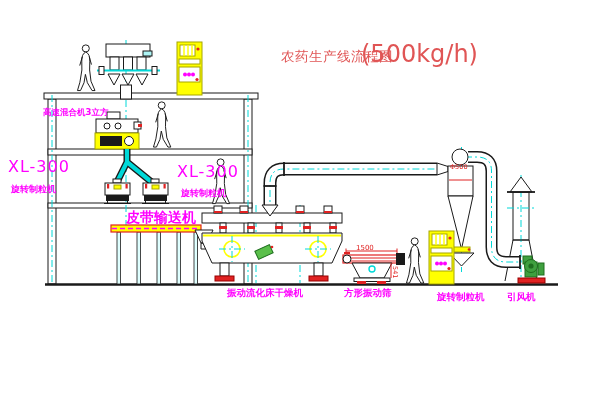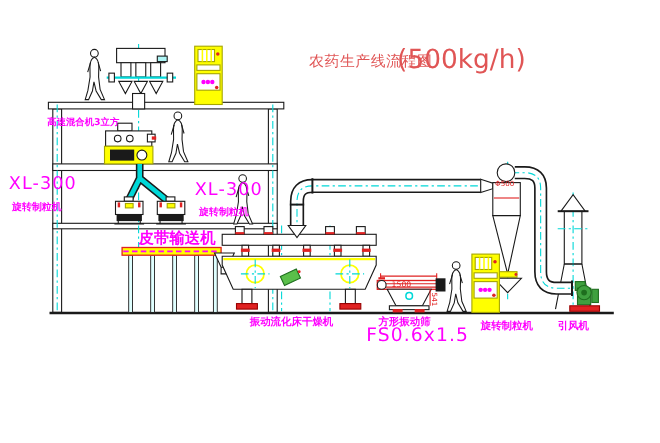--- a/index.html
+++ b/index.html
@@ -251,22 +251,21 @@
 <div class="lbl model" style="left:8px;top:159px;font-size:16px">XL-300</div>
 <div class="lbl zh" style="left:11px;top:185px;font-size:9px">旋转制粒机</div>
 <div class="lbl model" style="left:177px;top:164px;font-size:16px">XL-300</div>
 <div class="lbl zh" style="left:181px;top:189px;font-size:9px">旋转制粒机</div>
 
 <div class="lbl zh" style="left:126px;top:210px;font-size:14px">皮带输送机</div>
 
 <div class="lbl zh" style="left:227px;top:288px;font-size:9.5px">振动流化床干燥机</div>
 
 <div class="lbl zh" style="left:344px;top:288px;font-size:9.5px">方形振动筛</div>
-<div class="lbl model" style="left:333px;top:297px;font-size:17px">FS0.6x1.5</div>
 
 <div class="lbl zh" style="left:437px;top:292px;font-size:9.5px">旋转制粒机</div>
 <div class="lbl zh" style="left:507px;top:292px;font-size:9.5px">引风机</div>
 
-<div class="lbl dim" style="left:356px;top:256px;font-size:7px">1500</div>
+<div class="lbl dim" style="left:356px;top:245px;font-size:7px">1500</div>
 <div class="lbl dim vert" style="left:391px;top:266px;font-size:6.5px">541</div>
 <div class="lbl dim" style="left:450px;top:164px;font-size:6.5px">Φ500</div>
 
 </div>
 
 </body></html>

